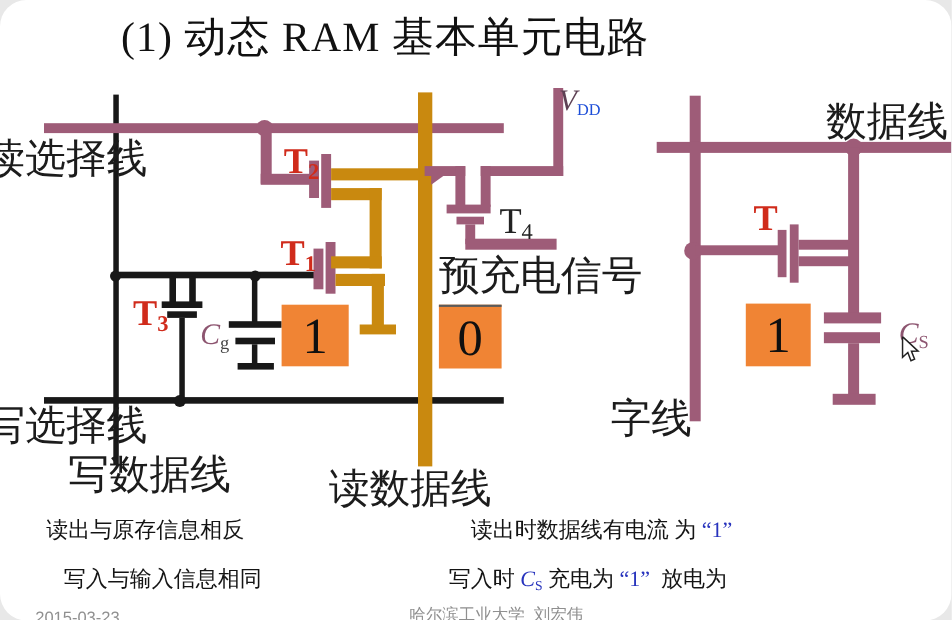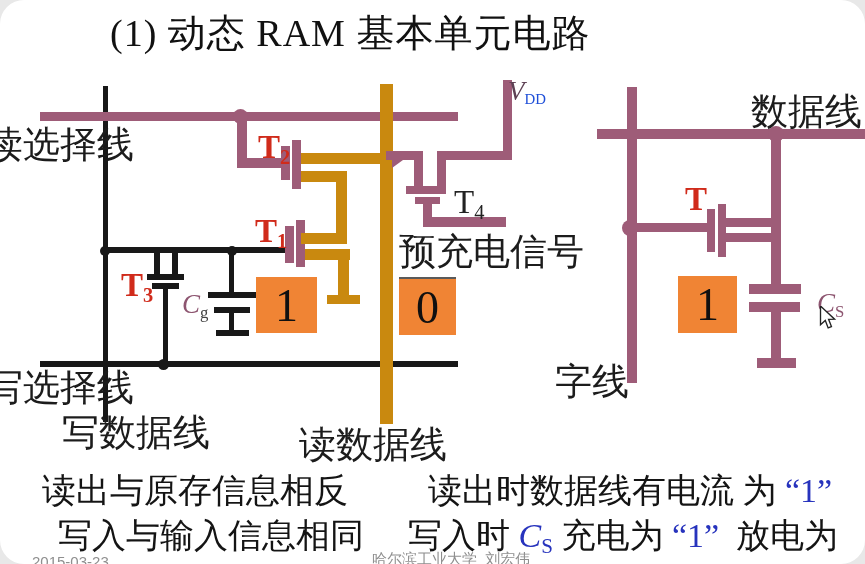--- a/index.html
+++ b/index.html
@@ -18,21 +18,21 @@
   .tlab{position:absolute;font-size:33px;font-weight:bold;color:var(--label_red);white-space:pre;}
   .tlab.black{color:#222;font-weight:normal;}
   .sub{font-size:0.62em;vertical-align:-0.28em;}
   .it{font-style:italic;}
   .mar{color:var(--maroon);}
   .plum{color:var(--dark_plum);}
   .caplbl{position:absolute;font-size:27px;white-space:pre;}
   .box{position:absolute;background:var(--orange);display:flex;align-items:center;justify-content:center;
        font-size:46px;color:#101010;}
   .box.shadowtop{border-top:2px solid #5a5a5a;}
-  .note{position:absolute;font-size:34px;color:#141414;white-space:pre;}
+  .note{position:absolute;font-size:20px;color:#141414;white-space:pre;}
   .blue{color:var(--text_blue);}
   .wm{position:absolute;font-size:15px;color:var(--footer_gray);font-family:"Liberation Sans","DejaVu Sans",sans-serif;white-space:pre;}
   .tri{position:absolute;width:0;height:0;border-top:8px solid transparent;border-bottom:8px solid transparent;
        border-left:11px solid var(--purple);}
   .cursor{position:absolute;}
 </style>
 </head>
 <body>
 
 <div id="stage">

